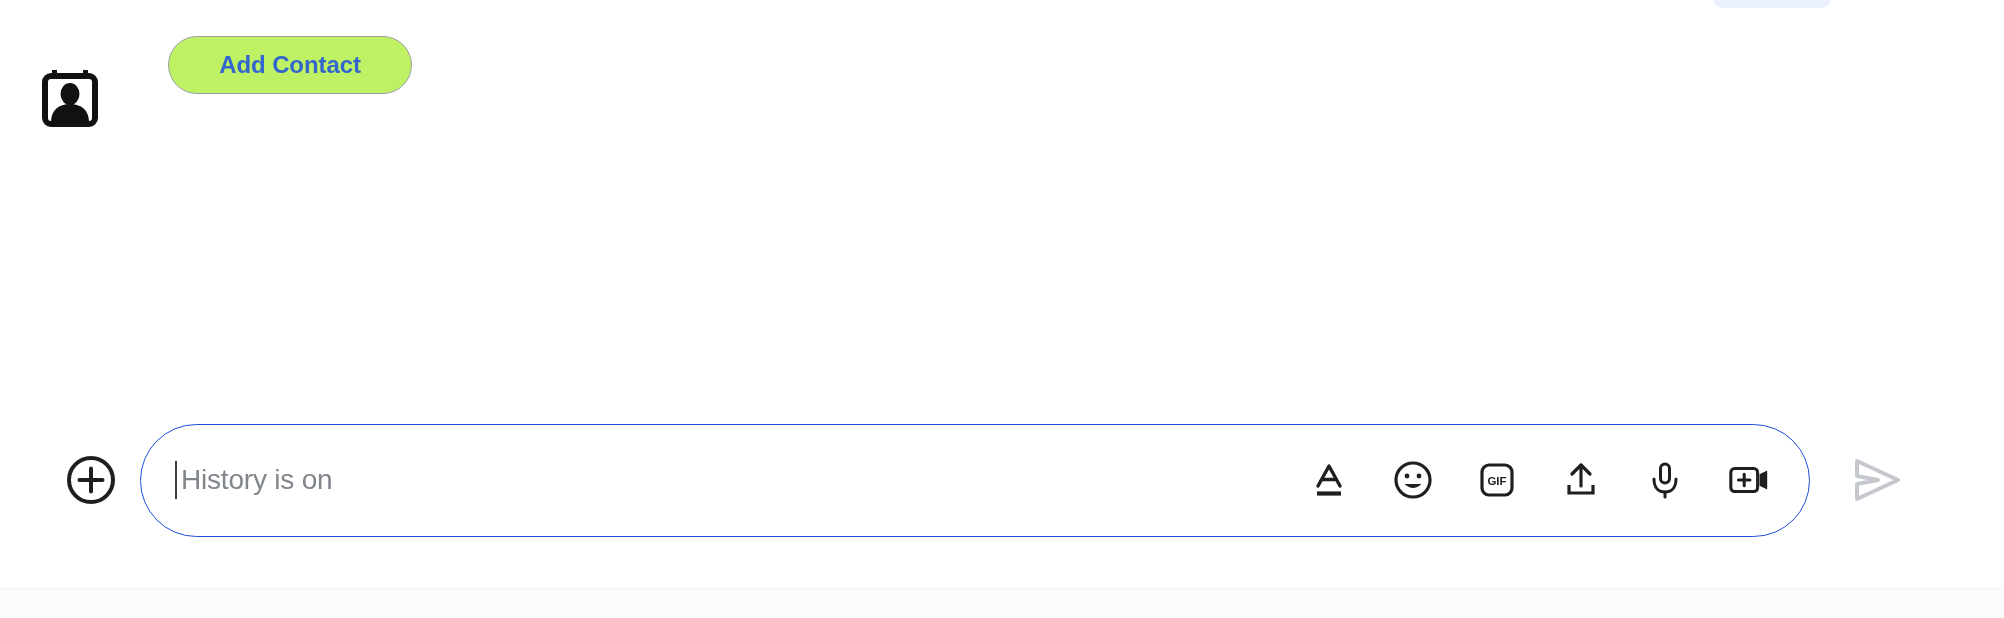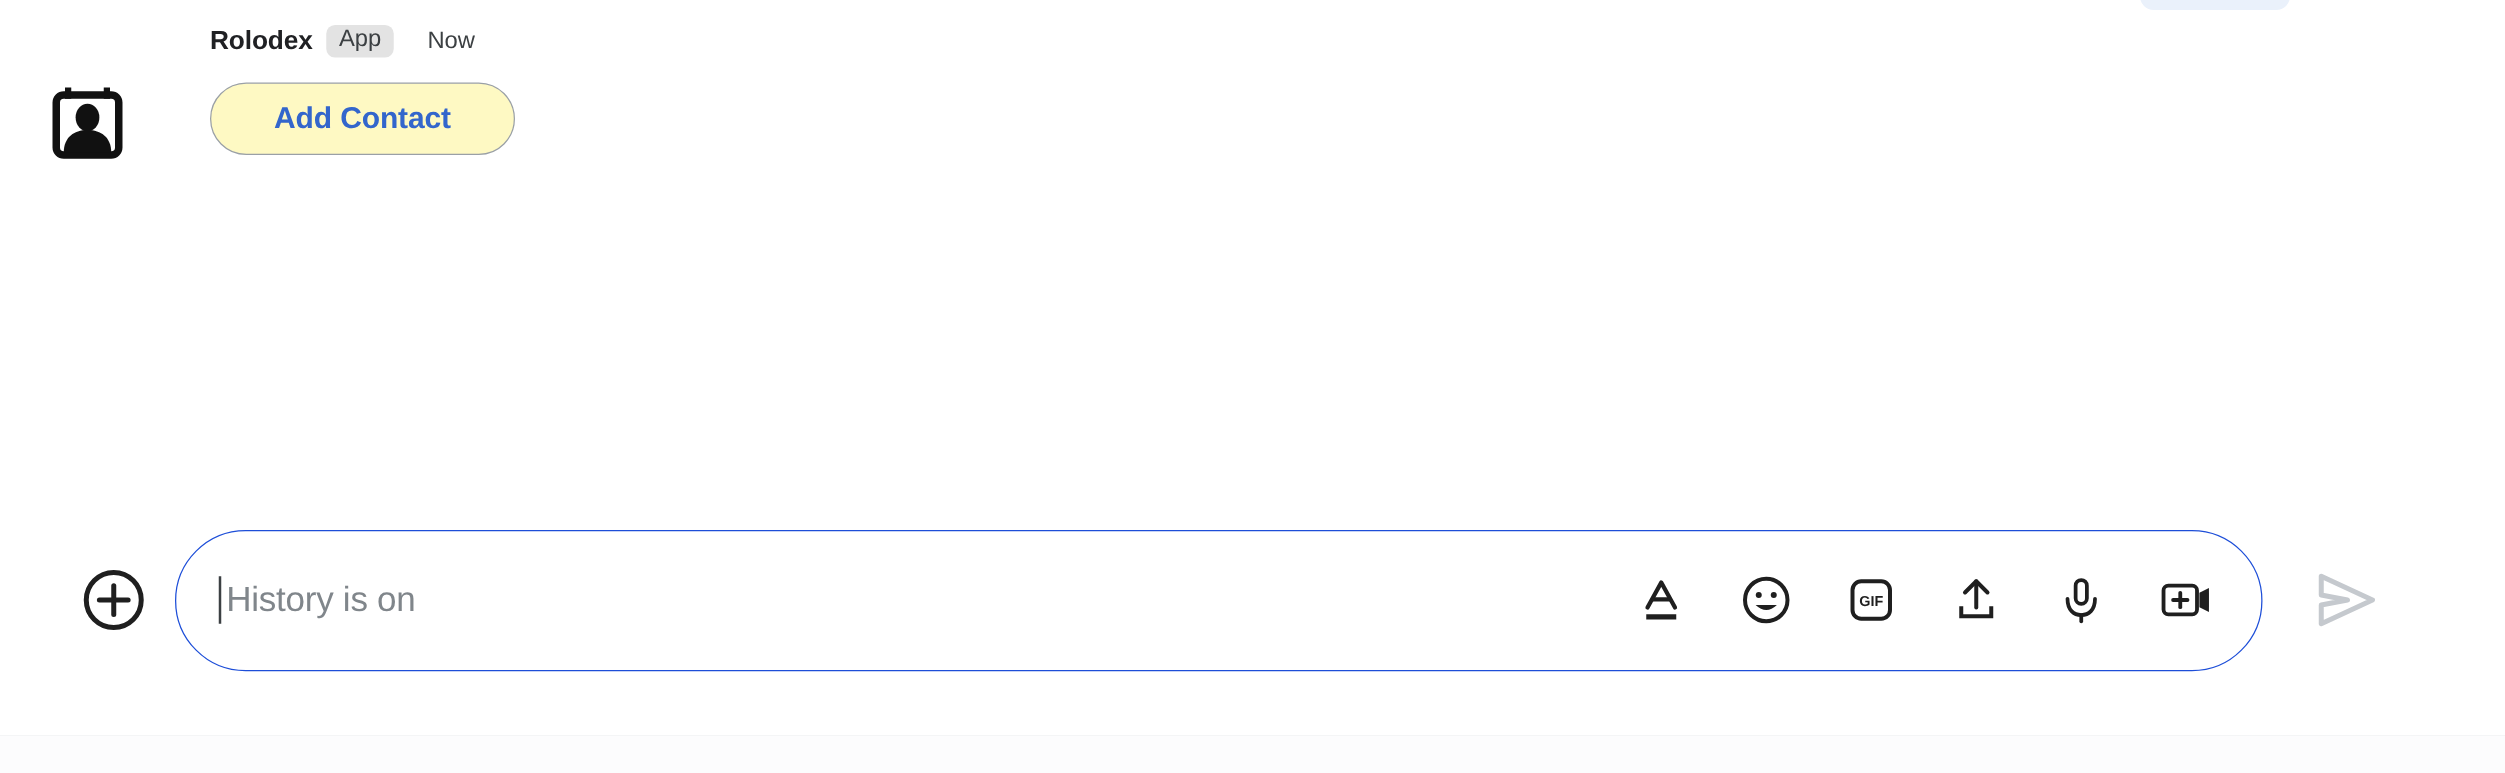--- a/index.html
+++ b/index.html
@@ -119,21 +119,21 @@
   .action-button {
     display: inline-flex;
     align-items: center;
     justify-content: center;
     height: 58px;
     min-width: 244px;
     padding: 0 34px;
     box-sizing: border-box;
     border: 1px solid #9aa0a6;
     border-radius: 30px;
-    background: #fef9c3;
+    background: #bef264;
     color: #3366cc;
     font-size: 24px;
     font-weight: bold;
     font-family: "Liberation Sans", sans-serif;
     cursor: pointer;
     letter-spacing: -0.1px;
   }
 
   
   .composer {
@@ -246,25 +246,20 @@
         <rect x="44" y="4" width="5" height="9" fill="#111111"></rect>
         <rect x="6" y="10" width="50" height="48" rx="6" ry="6" fill="none" stroke="#111111" stroke-width="6"></rect>
         <ellipse cx="31" cy="28" rx="9.5" ry="11" fill="#111111"></ellipse>
         <path d="M12 56 C12 44 20 38 31 38 C42 38 50 44 50 56 Z" fill="#111111"></path>
       </svg>
     </div>
   </div>
 
   <div class="message-col">
 
-    <div class="msg-header">
-      <span class="sender-name">Rolodex</span>
-      <span class="app-badge">App</span>
-      <span class="timestamp">Now</span>
-    </div>
 
 
     <div class="action-row">
       <button class="action-button">Add Contact</button>
     </div>
 
   </div>
 </div>
 
 <div class="composer">

